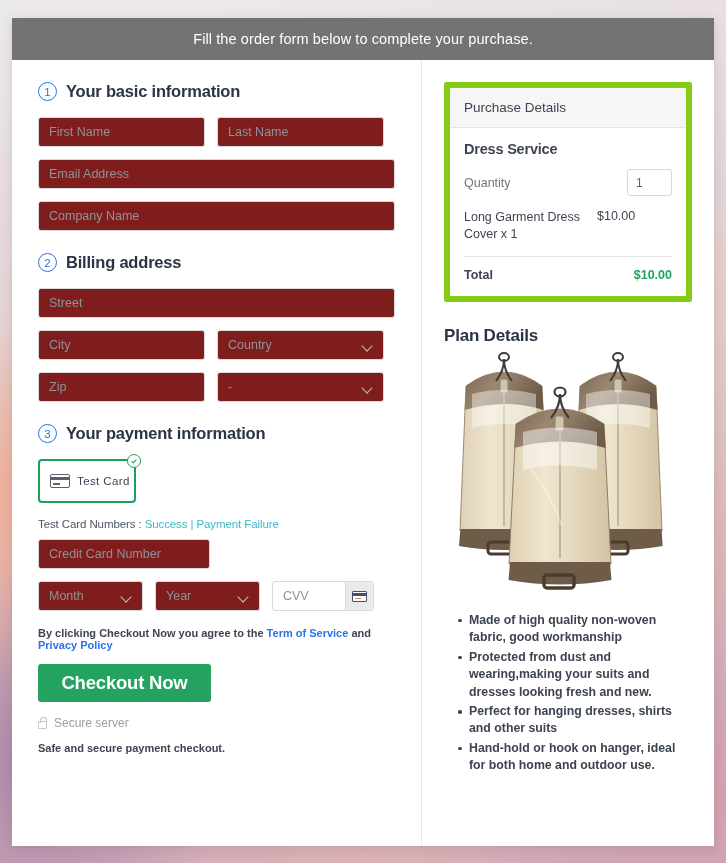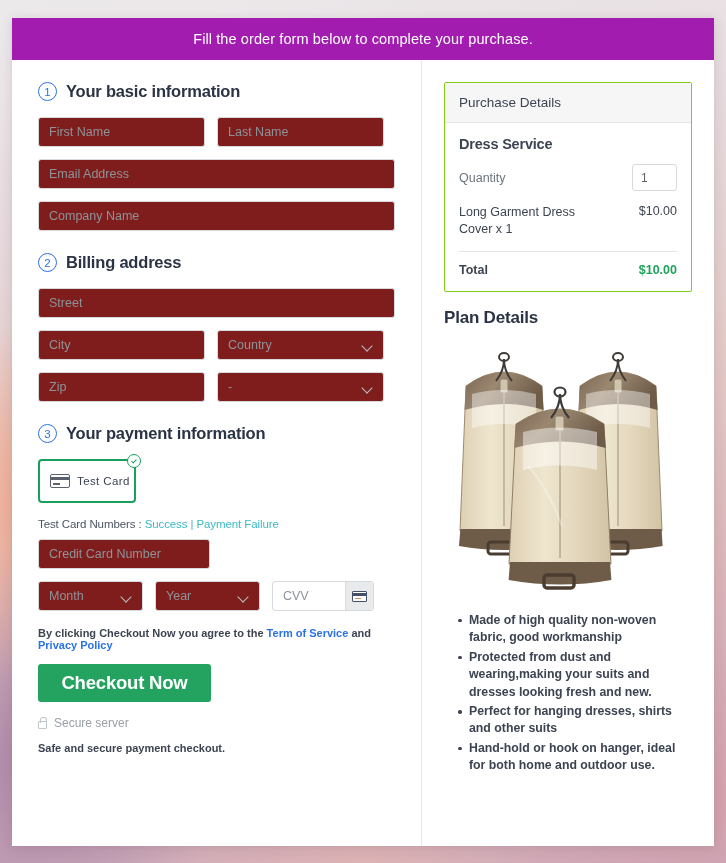--- a/index.html
+++ b/index.html
@@ -35,21 +35,21 @@
     top: 18px;
     width: 702px;
     height: 828px;
     background: #ffffff;
     box-shadow: 0 2px 10px rgba(90,70,80,0.18);
     overflow: hidden;
   }
 
   .banner {
     height: 42px;
-    background: #a21caf;
+    background: #737373;
     color: #ffffff;
     display: flex;
     align-items: center;
     justify-content: center;
     font-size: 14.5px;
     letter-spacing: 0.1px;
   }
 
   .body-cols {
     display: flex;
@@ -282,23 +282,23 @@
   }
 
   .safe-note {
     font-size: 11px;
     color: #3d4451;
     font-weight: 600;
   }
 
   
   .purchase-box {
-    border: 1px solid #84cc16;
+    border: 6px solid #84cc16;
     border-radius: 2px;
-    margin-bottom: 16px;
+    margin-bottom: 24px;
   }
   .pb-head {
     background: #f6f6f6;
     border-bottom: 1px solid #e4e4e4;
     padding: 12px 14px;
     font-size: 13.5px;
     color: #3d4451;
   }
   .pb-body { padding: 13px 14px 14px 14px; }
   .pb-title {
@@ -319,21 +319,20 @@
     width: 45px; height: 27px;
     border: 1px solid #d6dade;
     border-radius: 3px;
     display: flex; align-items: center;
     padding-left: 8px;
     font-size: 12px;
     color: #5e6468;
   }
   .line-row {
     display: flex;
-    justify-content: space-between;
     align-items: flex-start;
     font-size: 12.5px;
     color: #3d4451;
     padding-bottom: 13px;
     border-bottom: 1px solid #e4e4e4;
     gap: 8px;
   }
   .line-name { max-width: 125px; line-height: 1.35; }
   .total-row {
     display: flex;
@@ -343,21 +342,20 @@
     font-weight: 700;
     color: #3d4451;
   }
   .total-amt { color: #1fa35c; }
 
   .plan-title {
     font-size: 17px;
     color: #2b3445;
     font-weight: 600;
     letter-spacing: -0.2px;
-    margin-bottom: 18px;
   }
 
   .product-img { width: 100%; height: 250px; display: block; }
 
   .feature-list {
     list-style: none;
     margin-top: 16px;
     padding-left: 14px;
   }
   .feature-list li {

